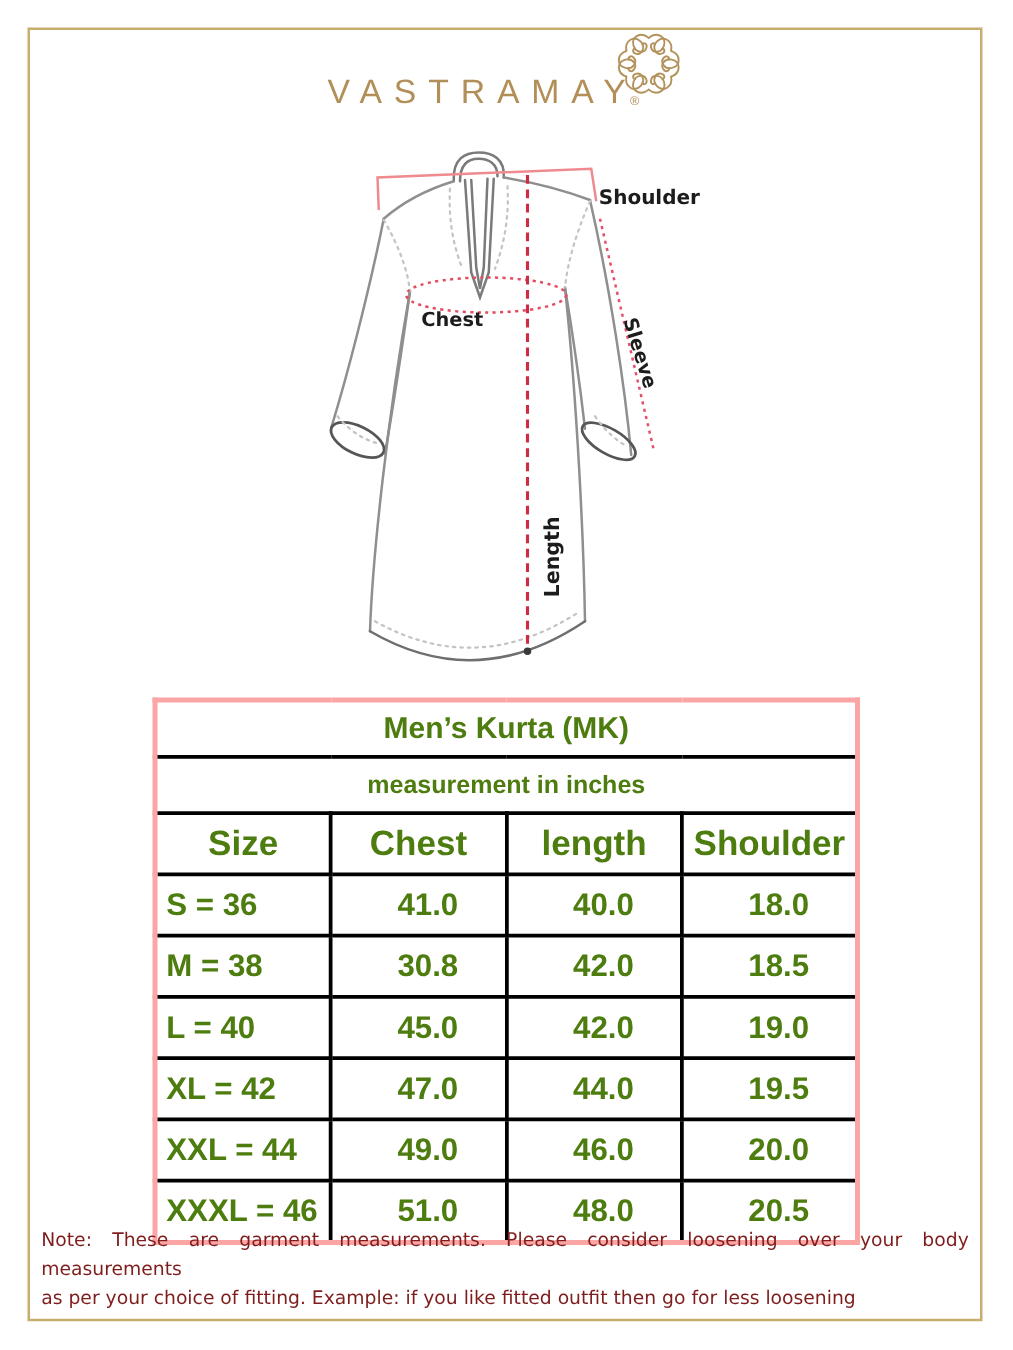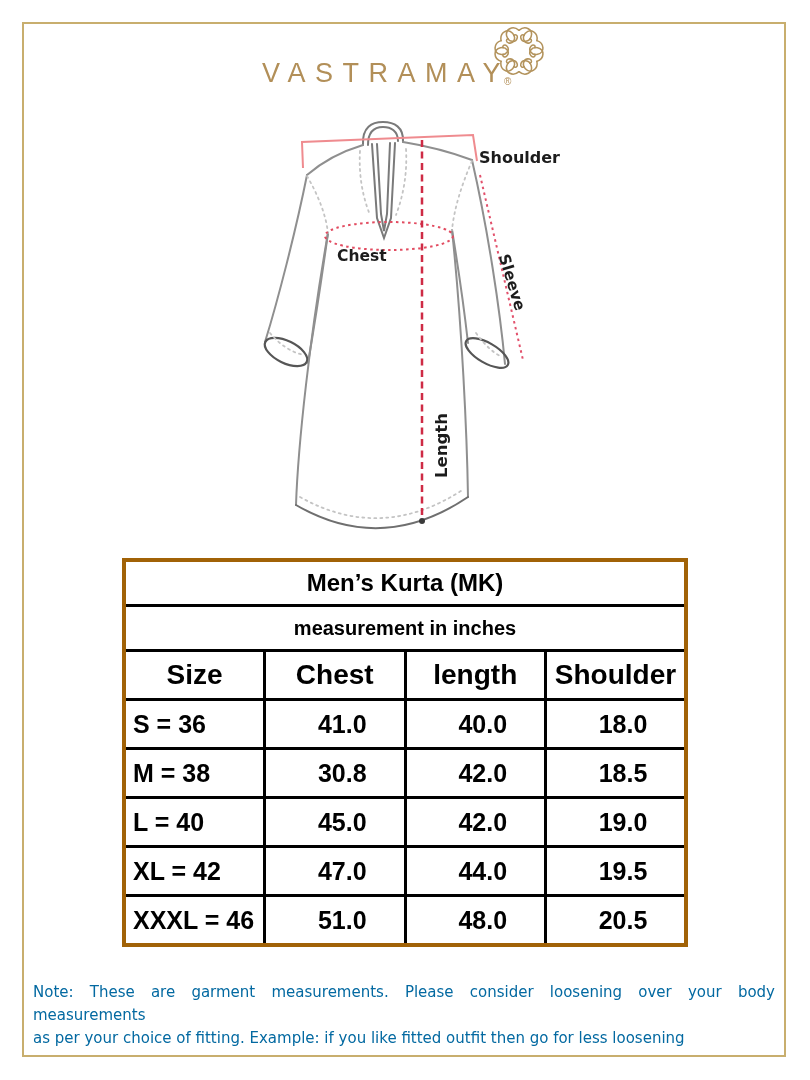--- a/index.html
+++ b/index.html
@@ -15,31 +15,31 @@
   
   .diag-label{position:absolute;font-family:"DejaVu Sans",sans-serif;font-weight:700;
         color:#1c1c1c;white-space:nowrap;}
   .lbl-shoulder{left:479px;top:148px;font-size:16px;}
   .lbl-chest{left:337px;top:247px;font-size:15.5px;}
   .lbl-sleeve{left:512px;top:252px;font-size:15.5px;transform:rotate(73deg);transform-origin:0 0;}
   .lbl-length{left:432px;top:478px;font-size:16.5px;transform:rotate(-90deg);transform-origin:0 0;}
   .kurta-svg{position:absolute;left:240px;top:115px;}
   
   .size-table{position:absolute;left:122px;top:558px;width:566px;border-collapse:collapse;
-        table-layout:fixed;color:#000000;border:4px solid #a16207;}
+        table-layout:fixed;color:#4d7c0f;border:4px solid #fca5a5;}
   .size-table td,.size-table th{border:3px solid #000;vertical-align:middle;
         font-family:"Liberation Sans",sans-serif;}
   .row-title td{height:40px;font-size:24px;font-weight:700;text-align:center;}
   .row-subtitle td{height:40px;font-size:20px;font-weight:700;text-align:center;}
   .size-table th{height:44px;font-size:28px;font-weight:700;text-align:center;}
   .size-table tbody td{height:44px;font-size:25px;font-weight:700;text-align:center;padding-left:16px;}
   .size-table tbody td.size-col{text-align:left;padding-left:7px;}
   
   .note{position:absolute;left:33px;top:981px;width:742px;
-        font-family:"DejaVu Sans",sans-serif;font-size:15px;color:#0369a1;line-height:23px;}
+        font-family:"DejaVu Sans",sans-serif;font-size:15px;color:#7f1d1d;line-height:23px;}
   .note-line1{text-align:justify;text-align-last:justify;}
   .note-line2{text-align:left;}
 </style>
 </head>
 <body>
 
 <div class="page">
   <div class="gold-frame"></div>
 
   <div class="brand-name">VASTRAMAY</div>
@@ -154,20 +154,26 @@
           <td>42.0</td>
           <td>19.0</td>
         </tr>
         <tr>
           <td class="size-col">XL = 42</td>
           <td>47.0</td>
           <td>44.0</td>
           <td>19.5</td>
         </tr>
         <tr>
+          <td class="size-col">XXL = 44</td>
+          <td>49.0</td>
+          <td>46.0</td>
+          <td>20.0</td>
+        </tr>
+        <tr>
           <td class="size-col">XXXL = 46</td>
           <td>51.0</td>
           <td>48.0</td>
           <td>20.5</td>
         </tr>
       </tbody>
   </table>
 
   <div class="note">
     <div class="note-line1">Note: These are garment measurements. Please consider loosening over your body measurements</div>

